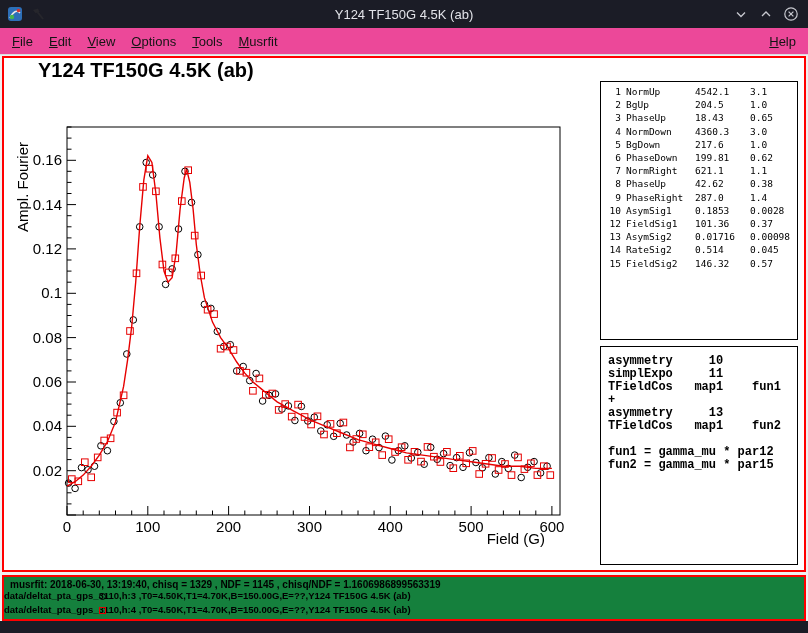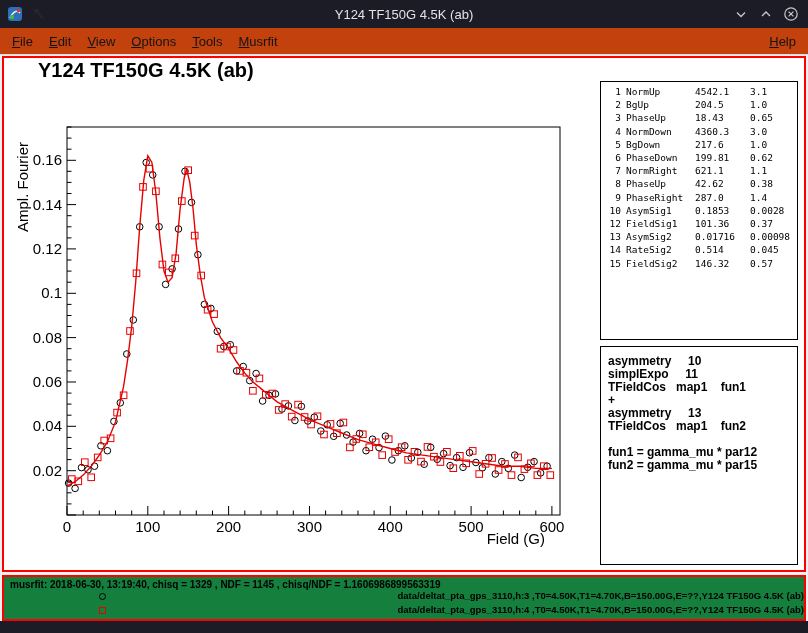--- a/index.html
+++ b/index.html
@@ -4,43 +4,43 @@
 <style>
   *{margin:0;padding:0;box-sizing:border-box;cursor:default}
   html,body{width:808px;height:633px;background:#eff0f1;font-family:"Liberation Sans",sans-serif;overflow:hidden;position:relative}
 
   .titlebar{position:absolute;left:0;top:0;width:808px;height:28px;background:#1b1c26;display:flex;align-items:center;color:#d5d6dd}
   .tb-left{display:flex;align-items:center;gap:7px;padding-left:7px;z-index:2}
   .tb-title{position:absolute;left:0;right:0;text-align:center;font-size:13px;color:#e2e3e9}
   .tb-right{margin-left:auto;display:flex;align-items:center;gap:9px;padding-right:9px;z-index:2}
   .tb-btn{width:16px;height:16px;display:flex;align-items:center;justify-content:center}
 
-  .menubar{position:absolute;left:0;top:28px;width:808px;height:27px;background:#c2410c;display:flex;align-items:center;font-size:13px;color:#141414;border-bottom:1px solid #dcdddf}
+  .menubar{position:absolute;left:0;top:28px;width:808px;height:27px;background:#ec4899;display:flex;align-items:center;font-size:13px;color:#141414;border-bottom:1px solid #dcdddf}
   .mb-left{display:flex;height:100%;align-items:center;padding-left:4px}
   .menu-item{padding:5px 8px}
   .mb-right{margin-left:auto;padding-right:4px}
 
   .main-canvas{position:absolute;left:2px;top:56px;width:804px;height:516px;background:#fff;border:2px solid #ff0000}
   .canvas-title{position:absolute;left:34px;top:1px;font-size:20px;font-weight:bold;color:#000}
   .plot-svg{position:absolute;left:0;top:0}
   .tick,.axis-title{font-family:"Liberation Sans",sans-serif;font-size:15px;fill:#000}
 
   .param-box{position:absolute;left:596px;top:23px;width:198px;height:259px;border:1px solid #000;background:#fff;padding:3px 0 0 5px;font-family:"DejaVu Sans Mono",monospace;font-size:9.5px;color:#000}
   .prow{display:grid;grid-template-columns:15px 64px 50px auto;column-gap:5px;line-height:13.2px;white-space:nowrap}
   .pidx{text-align:right}
 
-  .theory-box{position:absolute;left:596px;top:288px;width:198px;height:219px;border:1px solid #000;background:#fff;padding:8px 0 0 7px;font-family:Liberation Sans, sans-serif;font-size:12px;font-weight:bold;color:#000}
+  .theory-box{position:absolute;left:596px;top:288px;width:198px;height:219px;border:1px solid #000;background:#fff;padding:8px 0 0 7px;font-family:Liberation Mono, monospace;font-size:12px;font-weight:bold;color:#000}
   .tline{white-space:pre;line-height:13px;height:13px}
 
   .bottom-pane{position:absolute;left:2px;top:575px;width:804px;height:46px;background:#15803d;border:2px solid #ff0000;font-weight:bold}
   .fit-info{padding:2px 0 0 6px;font-size:10px;color:#000}
   .legend-row{position:relative;height:14px}
   .legend-marker{position:absolute;left:95px;top:3px;width:7px;height:7px;border:1px solid #000;background:transparent}
   .legend-marker.circle{border-radius:50%}
-  .legend-label{text-align:right;font-size:9.5px;color:#000}
+  .legend-label{text-align:left;font-size:9.5px;color:#000}
 
   .bottom-strip{position:absolute;left:0;top:621px;width:808px;height:12px;background:#1b1c26}
 </style>
 </head>
 <body>
 
 <div class="titlebar">
   <div class="tb-left">
     <span class="tb-btn">
       <svg width="16" height="16">

